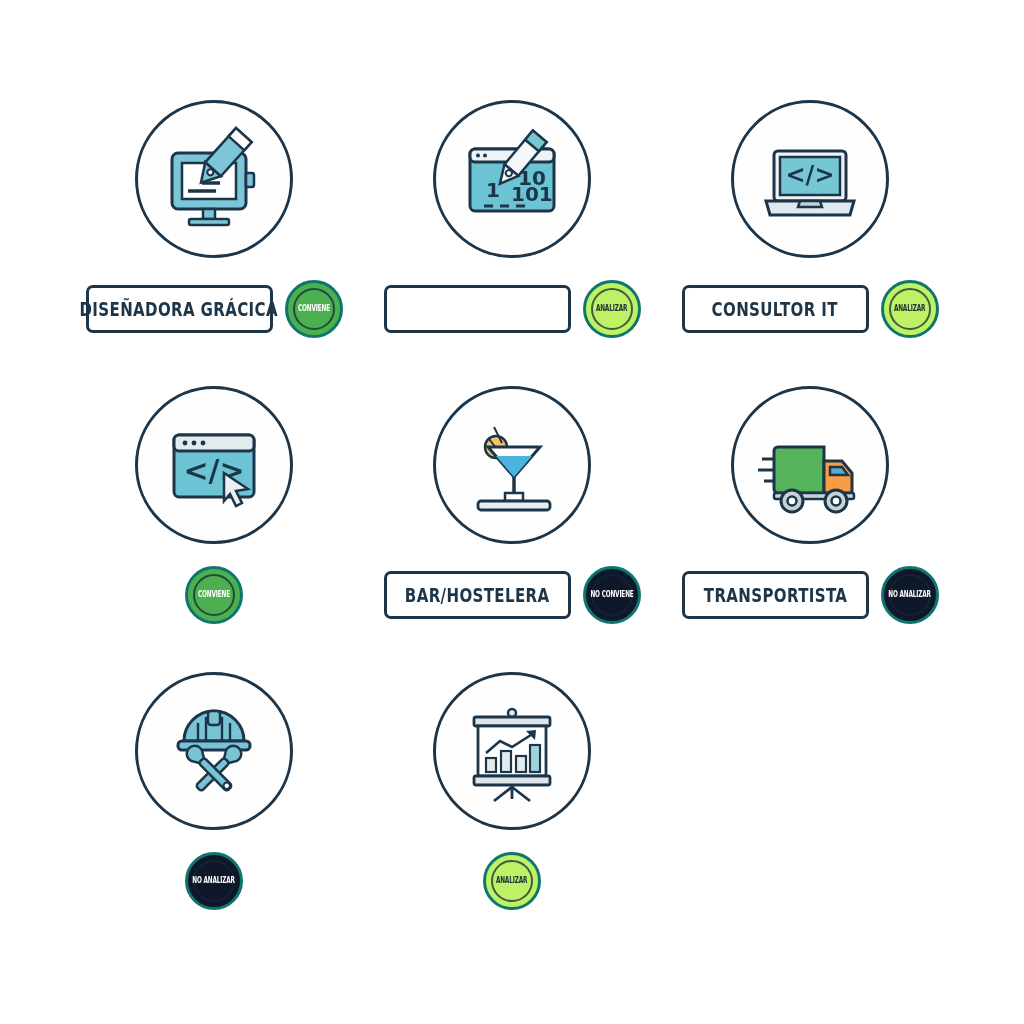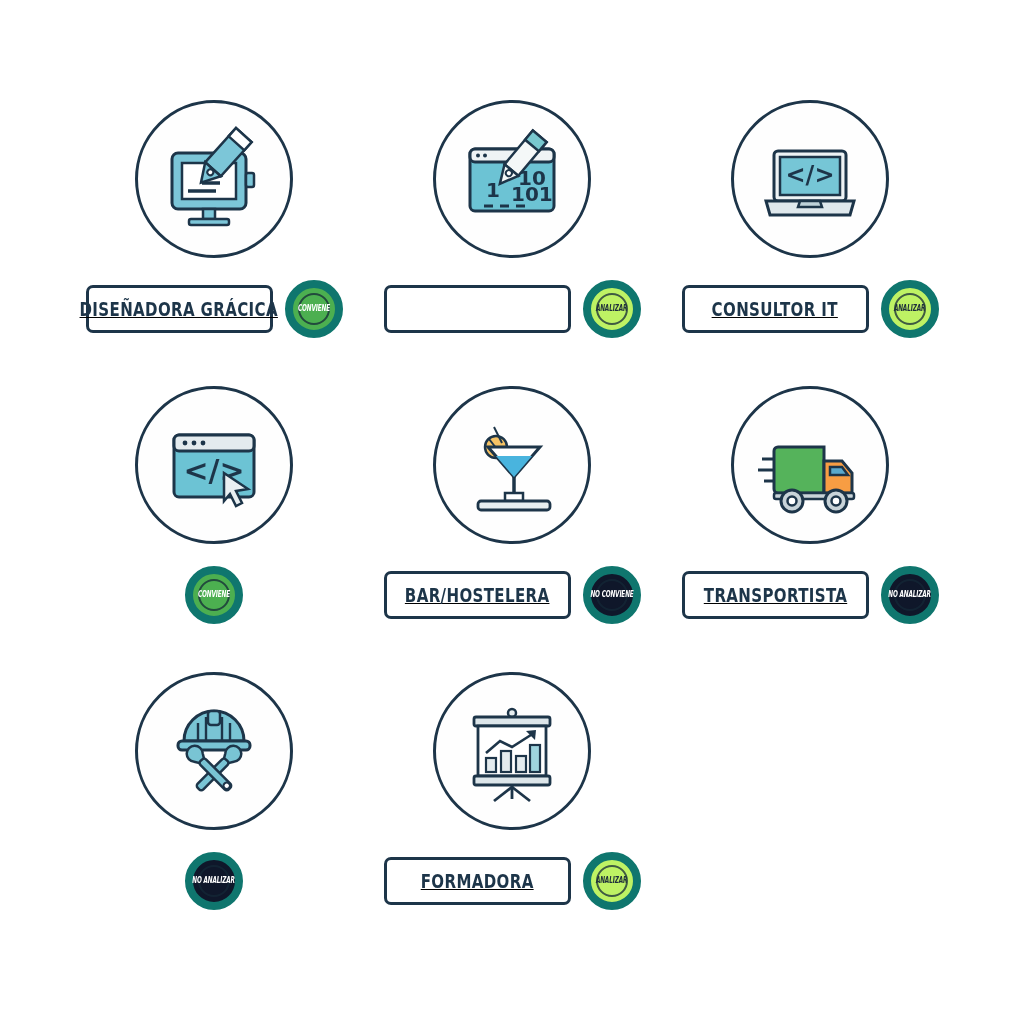--- a/index.html
+++ b/index.html
@@ -62,21 +62,20 @@
   .label-box {
     width: 187px;
     height: 48px;
     border: 3px solid #1d3549;
     border-radius: 7px;
     background: #ffffff;
     display: flex;
     align-items: center;
     justify-content: center;
     padding: 0 8px;
-    text-decoration: underline;
   }
 
   .label-text {
     font-family: "DejaVu Sans Condensed", "Liberation Sans Narrow", "Liberation Sans", sans-serif;
     font-weight: 700;
     font-size: 19px;
     letter-spacing: 0.4px;
     color: #1d3549;
     white-space: nowrap;
     transform: scaleX(0.88);
@@ -86,22 +85,21 @@
   
   .badge {
     position: relative;
     width: 58px;
     height: 58px;
     border-radius: 50%;
     display: flex;
     align-items: center;
     justify-content: center;
     flex: 0 0 auto;
-    border: 8px solid #0f766e;
-    font-style: italic;
+    border: 3px solid #0f766e;
   }
   .badge .ring {
     position: absolute;
     top: 5px; left: 5px; right: 5px; bottom: 5px;
     border-radius: 50%;
     border: 2px solid rgba(20,40,55,0.75);
   }
   .badge .btext {
     position: relative;
     font-family: "DejaVu Sans Condensed", "Liberation Sans Narrow", "Liberation Sans", sans-serif;
@@ -321,23 +319,20 @@
           <rect x="60" y="61" width="10" height="16" fill="#e4ebee" stroke="#1d3549" stroke-width="2.2"></rect>
           <rect x="74" y="50" width="10" height="27" fill="#9fd4de" stroke="#1d3549" stroke-width="2.2"></rect>
           <polyline points="30,58 44,46 56,52 78,38" fill="none" stroke="#1d3549" stroke-width="2.6"></polyline>
           <path d="M70 36 L80 35 L79 45 Z" fill="#1d3549"></path>
           <line x1="56" y1="90" x2="56" y2="104" stroke="#1d3549" stroke-width="2.8"></line>
           <line x1="56" y1="92" x2="38" y2="106" stroke="#1d3549" stroke-width="2.8"></line>
           <line x1="56" y1="92" x2="74" y2="106" stroke="#1d3549" stroke-width="2.8"></line>
         </svg>
       </div>
       <div class="label-row">
-        <div class="label-box">
-          <span class="label-text">FORMADORA</span>
-        </div>
         <div class="badge yellow">
           <span class="ring"></span>
           <span class="btext">ANALIZAR</span>
         </div>
       </div>
     </div>
 
     <div class="card blank"></div>
 
   </div>

